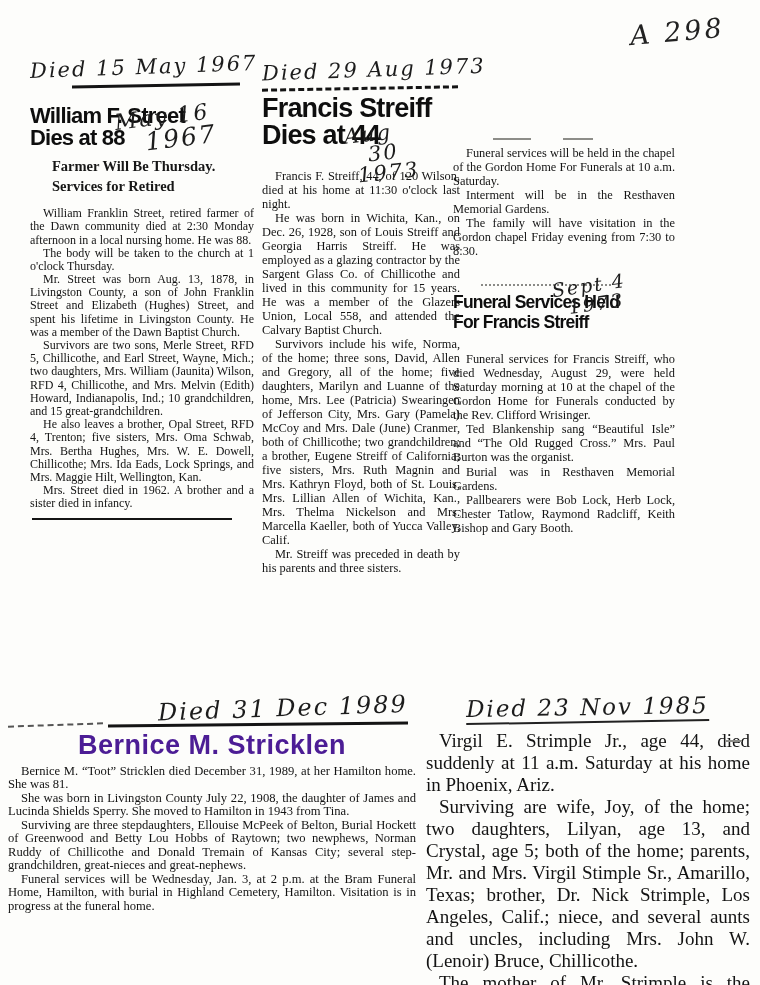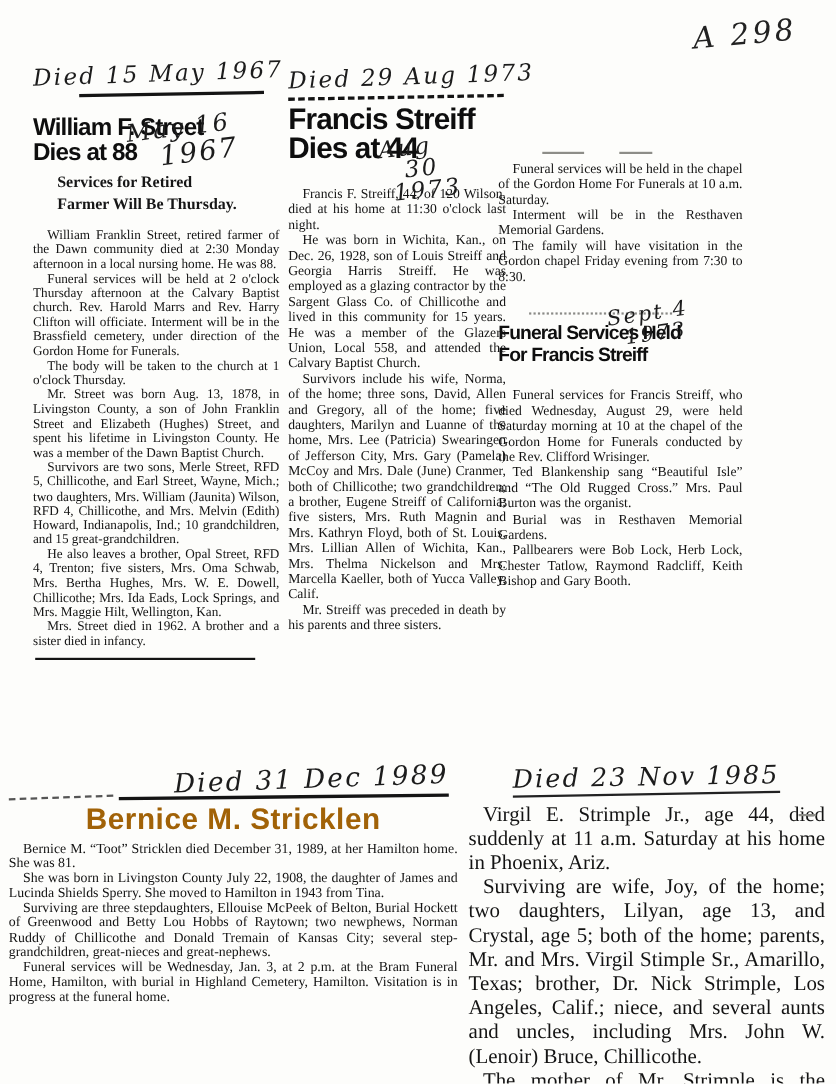--- a/index.html
+++ b/index.html
@@ -78,21 +78,21 @@
   .c3 .news { font-size: 12.4px; line-height: 1.13; }
   .c3 .hl { font-size: 17.5px; line-height: 1.15; margin-top: 6px; }
   .c3-services { position: relative; margin-top: 26px; }
   .c3-note { position: absolute; left: 100px; top: -8px; font-size: 19px; transform: rotate(-8deg); line-height: 1.0; }
   .c3-note .l2 { margin-left: 14px; }
   .c3 .news-2 { margin-top: 20px; }
 
   
   .b1 { left: 8px; top: 694px; width: 408px; }
   .b1 .hw-died { margin-left: 150px; font-size: 24px; }
-  .b1 .hl { font-family: "Liberation Sans", sans-serif; font-weight: 700; font-size: 27px; text-align: center; letter-spacing: 0.5px; margin-top: 2px; color: #a16207; }
+  .b1 .hl { font-family: "Liberation Sans", sans-serif; font-weight: 700; font-size: 27px; text-align: center; letter-spacing: 0.5px; margin-top: 2px; color: #4c1d95; }
   .b1 .news { font-size: 12.6px; line-height: 1.07; margin-top: 4px; }
 
   
   .b2 { left: 426px; top: 694px; width: 324px; }
   .b2 .hw-died { margin-left: 40px; font-size: 23px; border-bottom: 2px solid #222; padding-bottom: 1px; display: inline-block; transform: rotate(-1deg); }
   .b2 .hl { font-size: 30px; text-align: center; margin-top: 1px; letter-spacing: 1px; }
   .b2 .news { font-size: 19px; line-height: 1.16; margin-top: 7px; }
 
   
   .pagenum {
@@ -114,26 +114,25 @@
   <div class="rule-solid" style="width:168px; margin:5px 0 0 42px; transform:rotate(-1deg);"></div>
   <div class="hl hl-sans">
     <div>William F. Street</div>
     <div>Dies at 88</div>
   </div>
   <div class="hw c1-note">
     <div class="l1">May 16</div>
     <div class="l2">1967</div>
   </div>
   <div class="subhead">
+    <div>Farmer Will Be Thursday.</div>
     <div>Services for Retired</div>
-    <div>Farmer Will Be Thursday.</div>
   </div>
   <div class="news">
     <p>William Franklin Street, retired farmer of the Dawn community died at 2:30 Monday afternoon in a local nursing home. He was 88.</p>
-    <p>Funeral services will be held at 2 o'clock Thursday afternoon at the Calvary Baptist church. Rev. Harold Marrs and Rev. Harry Clifton will officiate. Interment will be in the Brassfield cemetery, under direction of the Gordon Home for Funerals.</p>
     <p>The body will be taken to the church at 1 o'clock Thursday.</p>
     <p>Mr. Street was born Aug. 13, 1878, in Livingston County, a son of John Franklin Street and Elizabeth (Hughes) Street, and spent his lifetime in Livingston County. He was a member of the Dawn Baptist Church.</p>
     <p>Survivors are two sons, Merle Street, RFD 5, Chillicothe, and Earl Street, Wayne, Mich.; two daughters, Mrs. William (Jaunita) Wilson, RFD 4, Chillicothe, and Mrs. Melvin (Edith) Howard, Indianapolis, Ind.; 10 grandchildren, and 15 great-grandchildren.</p>
     <p>He also leaves a brother, Opal Street, RFD 4, Trenton; five sisters, Mrs. Oma Schwab, Mrs. Bertha Hughes, Mrs. W. E. Dowell, Chillicothe; Mrs. Ida Eads, Lock Springs, and Mrs. Maggie Hilt, Wellington, Kan.</p>
     <p>Mrs. Street died in 1962. A brother and a sister died in infancy.</p>
   </div>
   <div class="rule-solid" style="width:200px; height:2px; margin:8px 0 0 2px;"></div>
 </div>
 
 <div class="clip c2">

